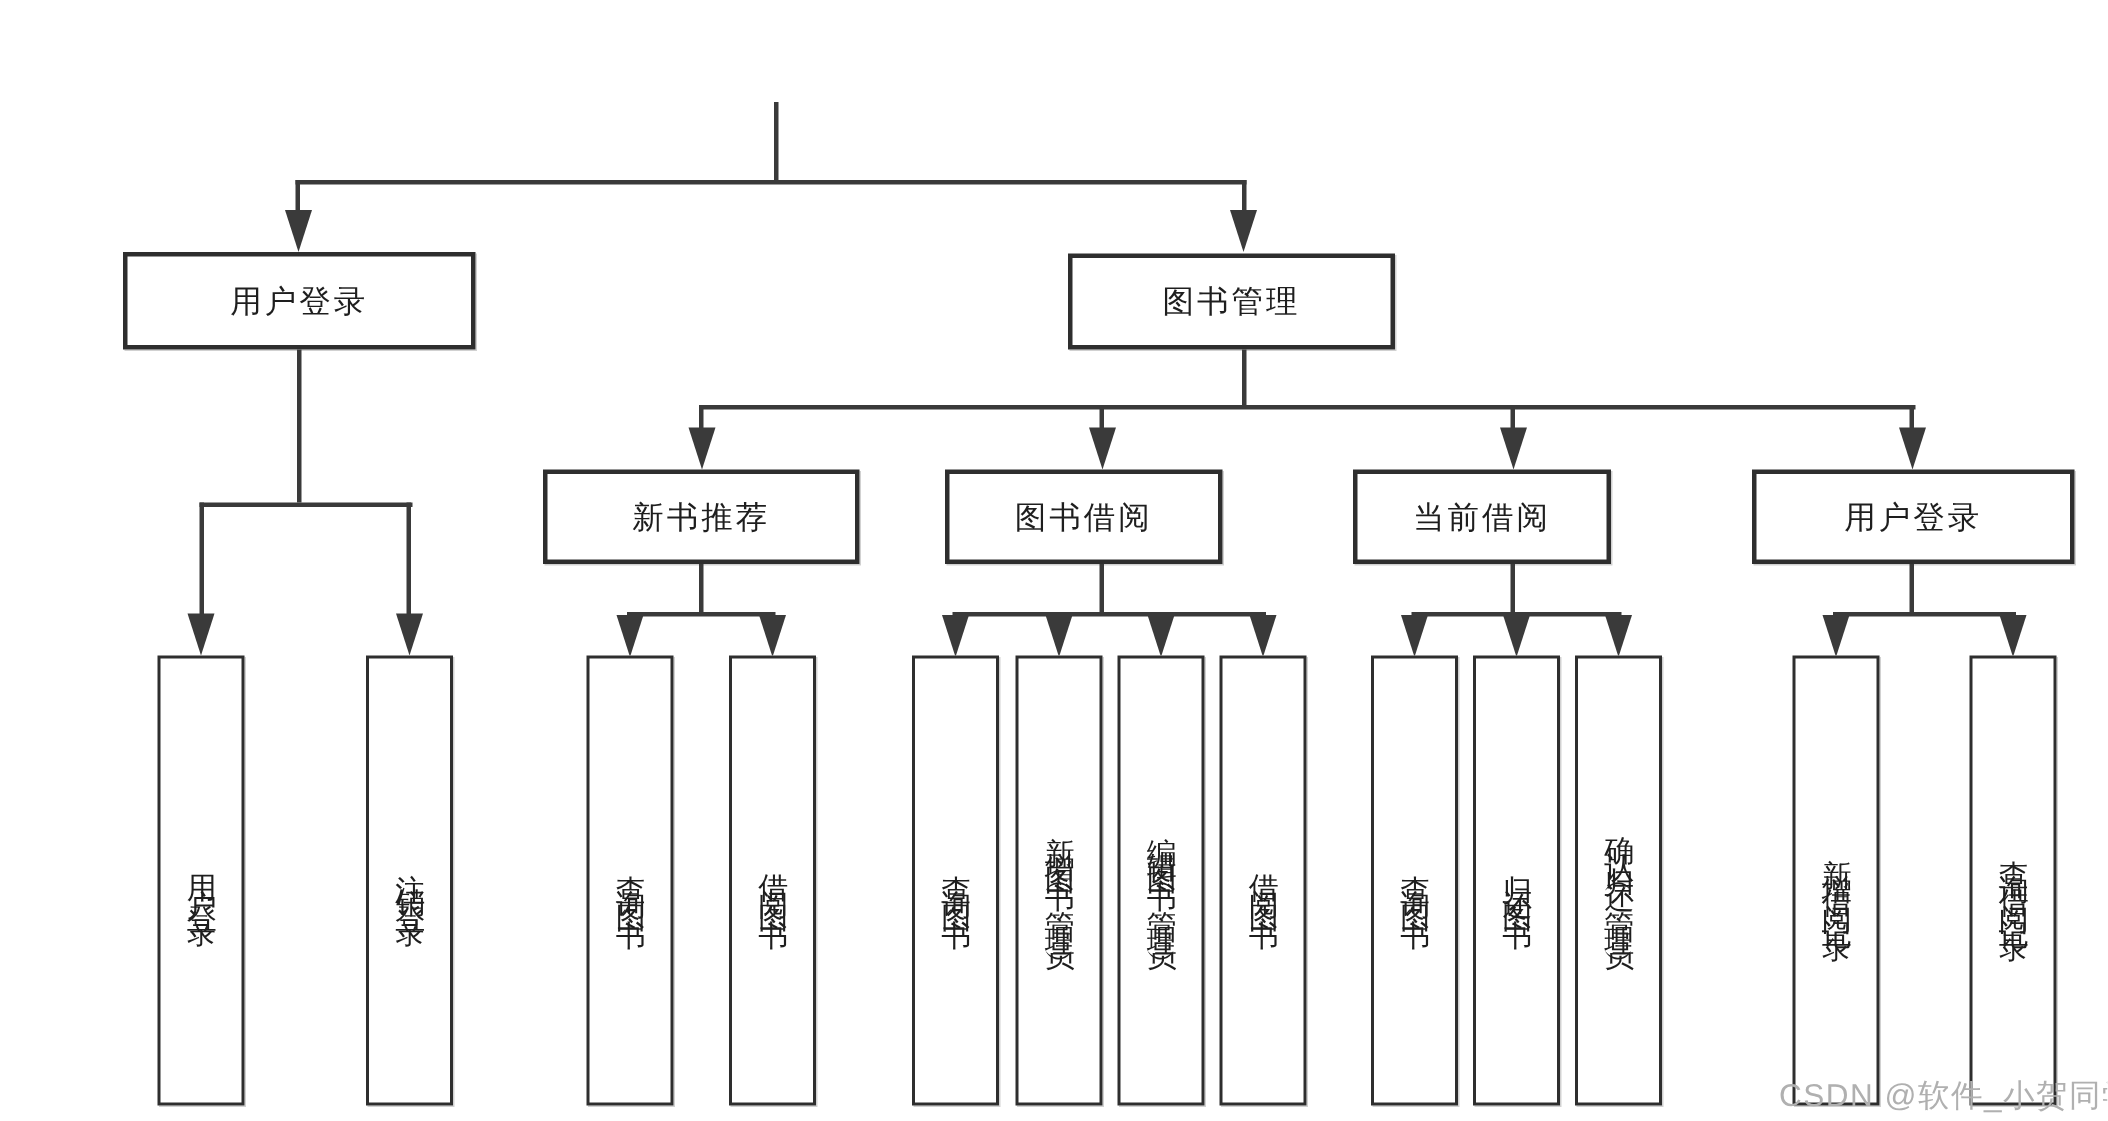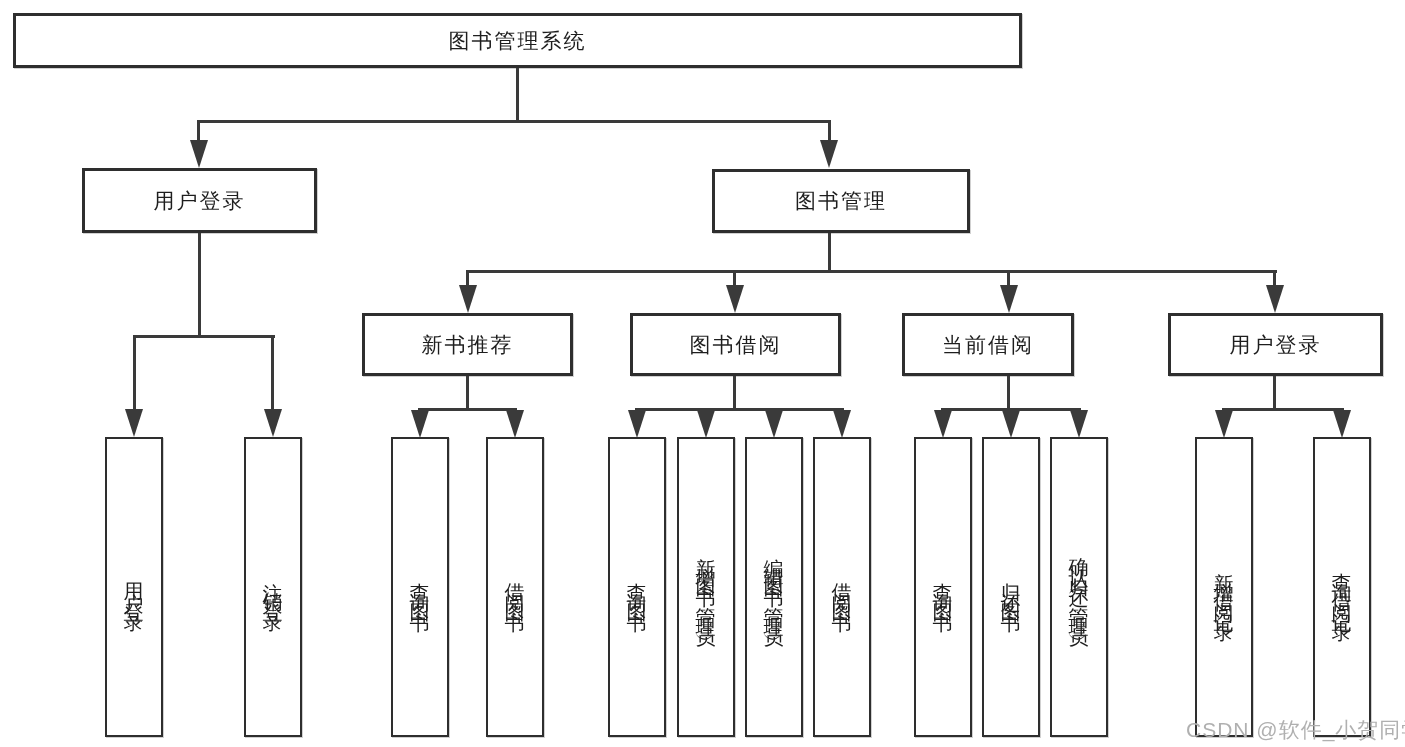--- a/index.html
+++ b/index.html
@@ -45,35 +45,32 @@
     position:absolute;left:1186px;top:716px;
     font-size:21px;letter-spacing:1px;color:var(--color-watermark);
     white-space:nowrap;
   }
 </style>
 </head>
 <body>
 
 <div class="canvas">
 
-  <div class="node" style="left:13px;top:13px;width:1009px;height:55px">
-    <span>图书管理系统</span>
-  </div>
 
   <div class="vline" style="left:516px;top:68px;height:52px"></div>
   <div class="hline" style="left:197px;top:120px;width:634px"></div>
   <div class="vline" style="left:197px;top:120px;height:22px"></div>
   <div class="arrow" style="left:190px;top:140px"></div>
   <div class="vline" style="left:828px;top:120px;height:22px"></div>
   <div class="arrow" style="left:820px;top:140px"></div>
 
   <div class="node" style="left:82px;top:168px;width:235px;height:65px">
     <span>用户登录</span>
   </div>
-  <div class="node" style="left:712px;top:169px;width:258px;height:64px">
+  <div class="node" style="left:712px;top:169px;width:218px;height:64px">
     <span>图书管理</span>
   </div>
 
   <div class="vline" style="left:198px;top:233px;height:102px"></div>
   <div class="hline" style="left:133px;top:335px;width:142px"></div>
   <div class="vline" style="left:133px;top:335px;height:75px"></div>
   <div class="arrow" style="left:125px;top:409px"></div>
   <div class="vline" style="left:271px;top:335px;height:75px"></div>
   <div class="arrow" style="left:264px;top:409px"></div>
 
@@ -84,21 +81,21 @@
   <div class="vline" style="left:733px;top:270px;height:17px"></div>
   <div class="arrow" style="left:726px;top:285px"></div>
   <div class="vline" style="left:1007px;top:270px;height:17px"></div>
   <div class="arrow" style="left:1000px;top:285px"></div>
   <div class="vline" style="left:1273px;top:270px;height:17px"></div>
   <div class="arrow" style="left:1266px;top:285px"></div>
 
   <div class="node" style="left:362px;top:313px;width:211px;height:63px">
     <span>新书推荐</span>
   </div>
-  <div class="node" style="left:630px;top:313px;width:211px;height:63px">
+  <div class="node" style="left:630px;top:313px;width:185px;height:63px">
     <span>图书借阅</span>
   </div>
   <div class="node" style="left:902px;top:313px;width:172px;height:63px">
     <span>当前借阅</span>
   </div>
   <div class="node" style="left:1168px;top:313px;width:215px;height:63px">
     <span>用户登录</span>
   </div>
 
   <div class="vline" style="left:466px;top:376px;height:32px"></div>

